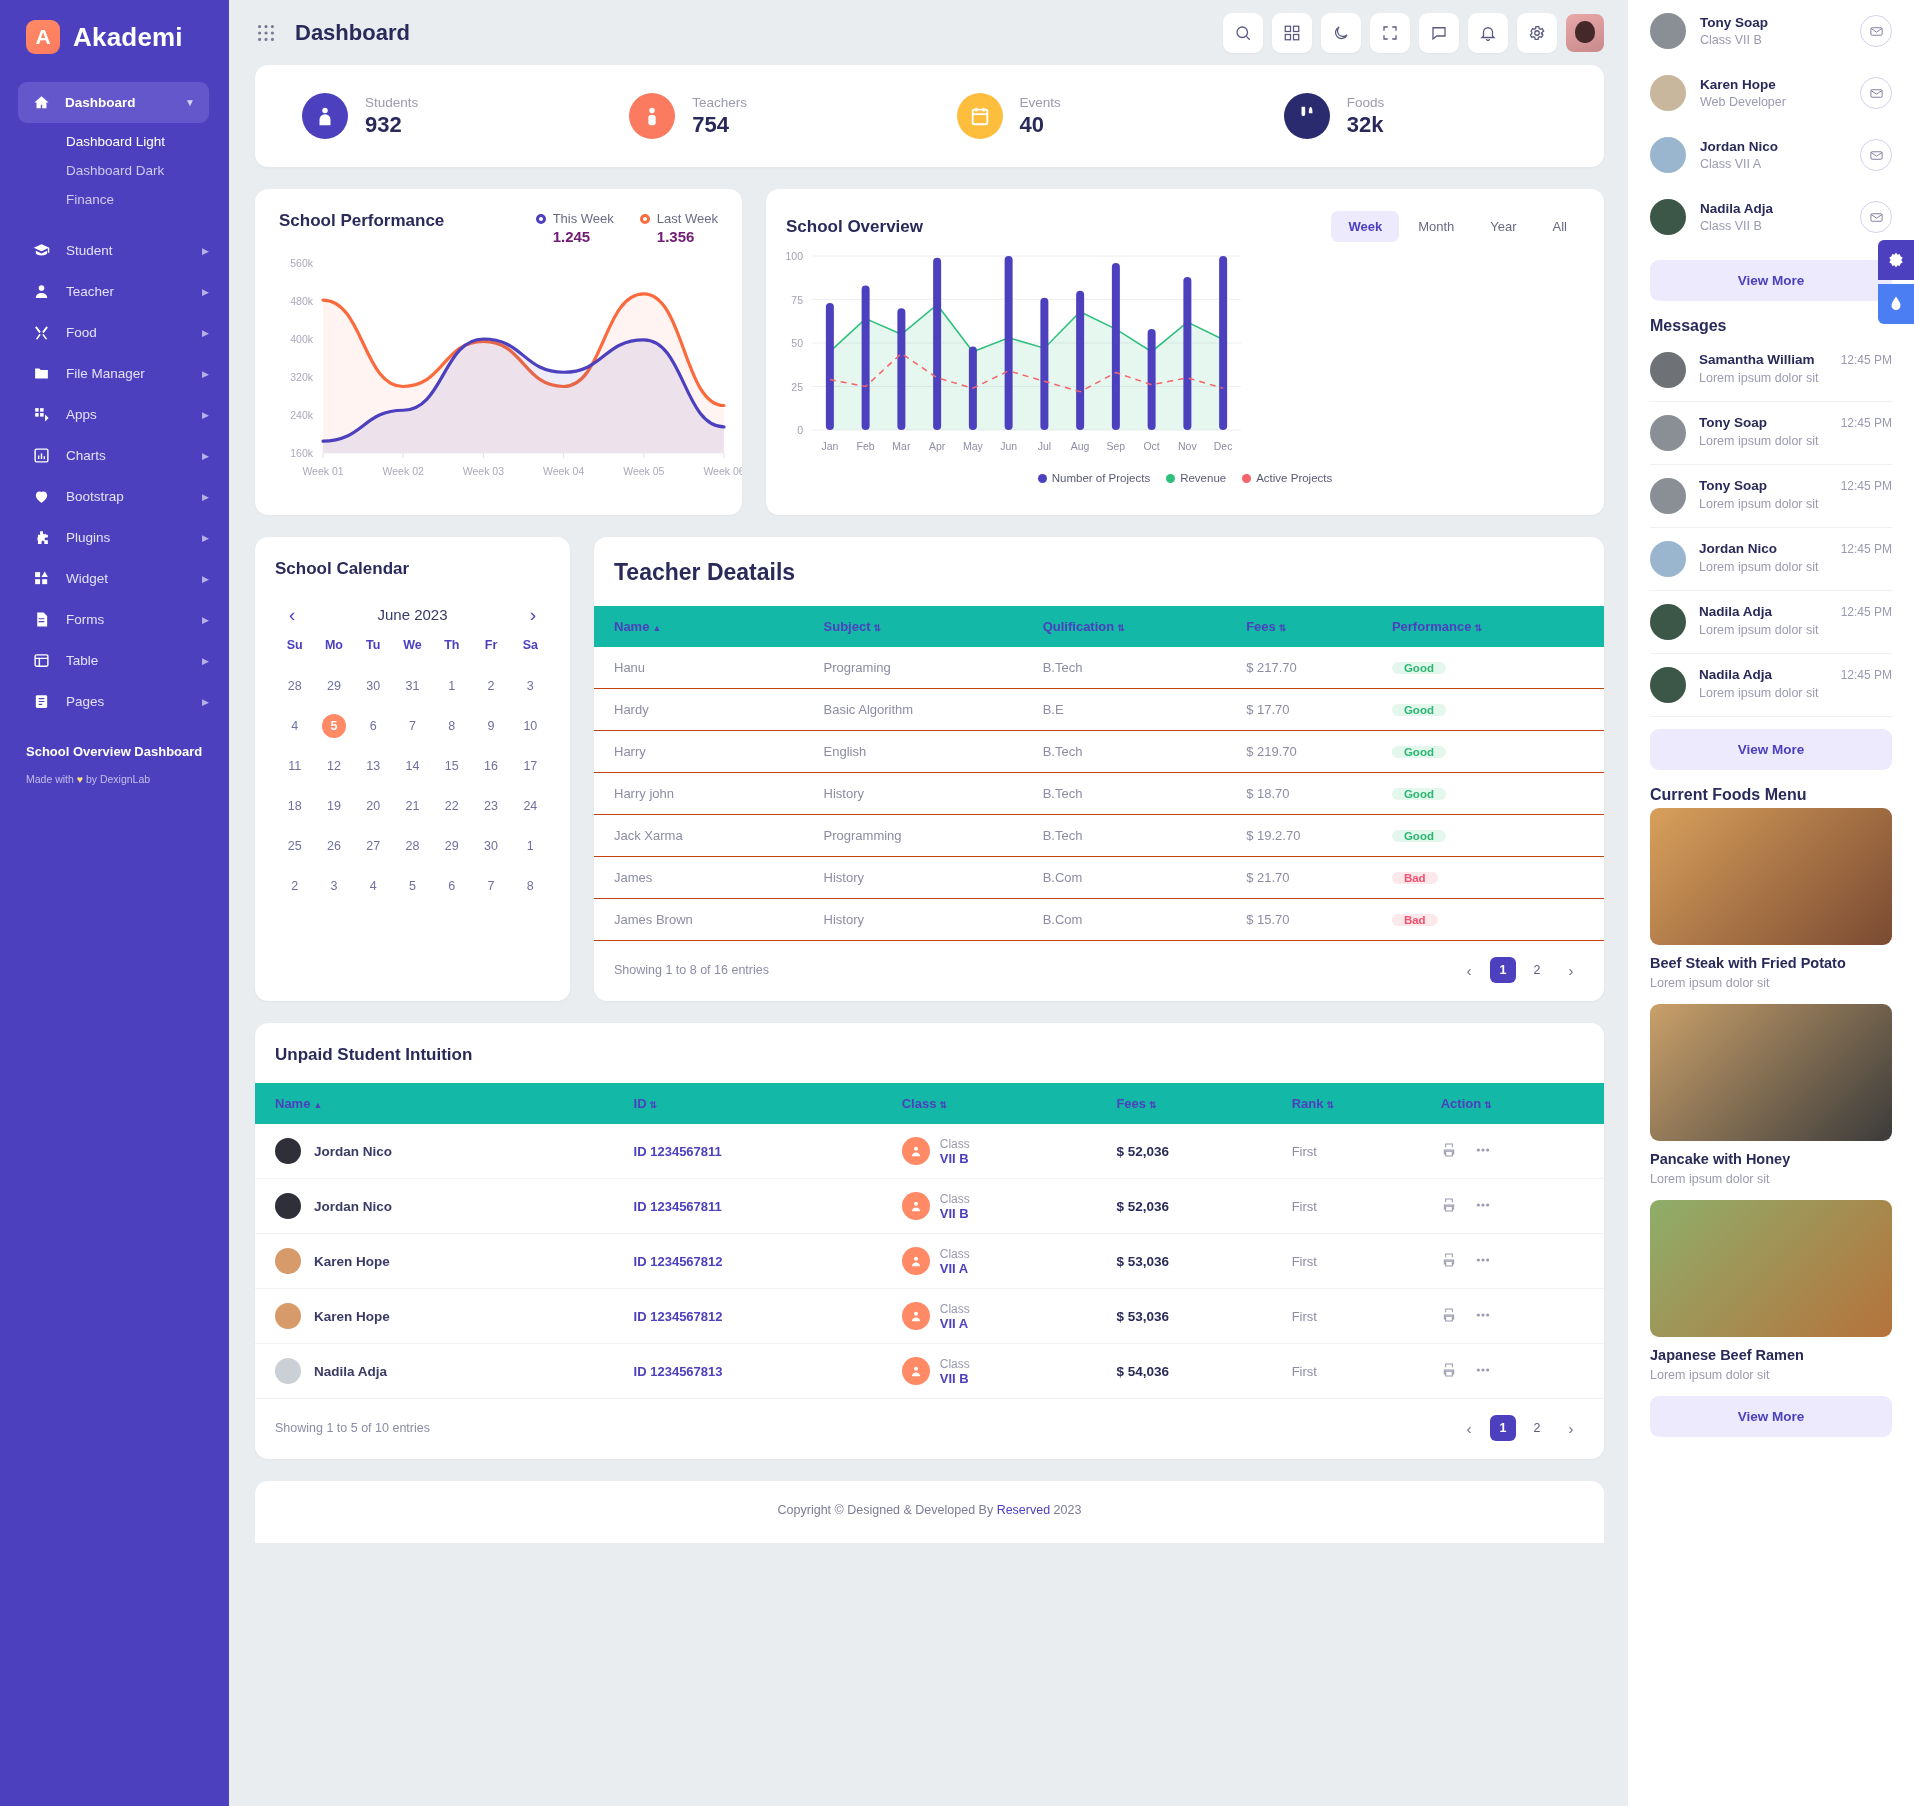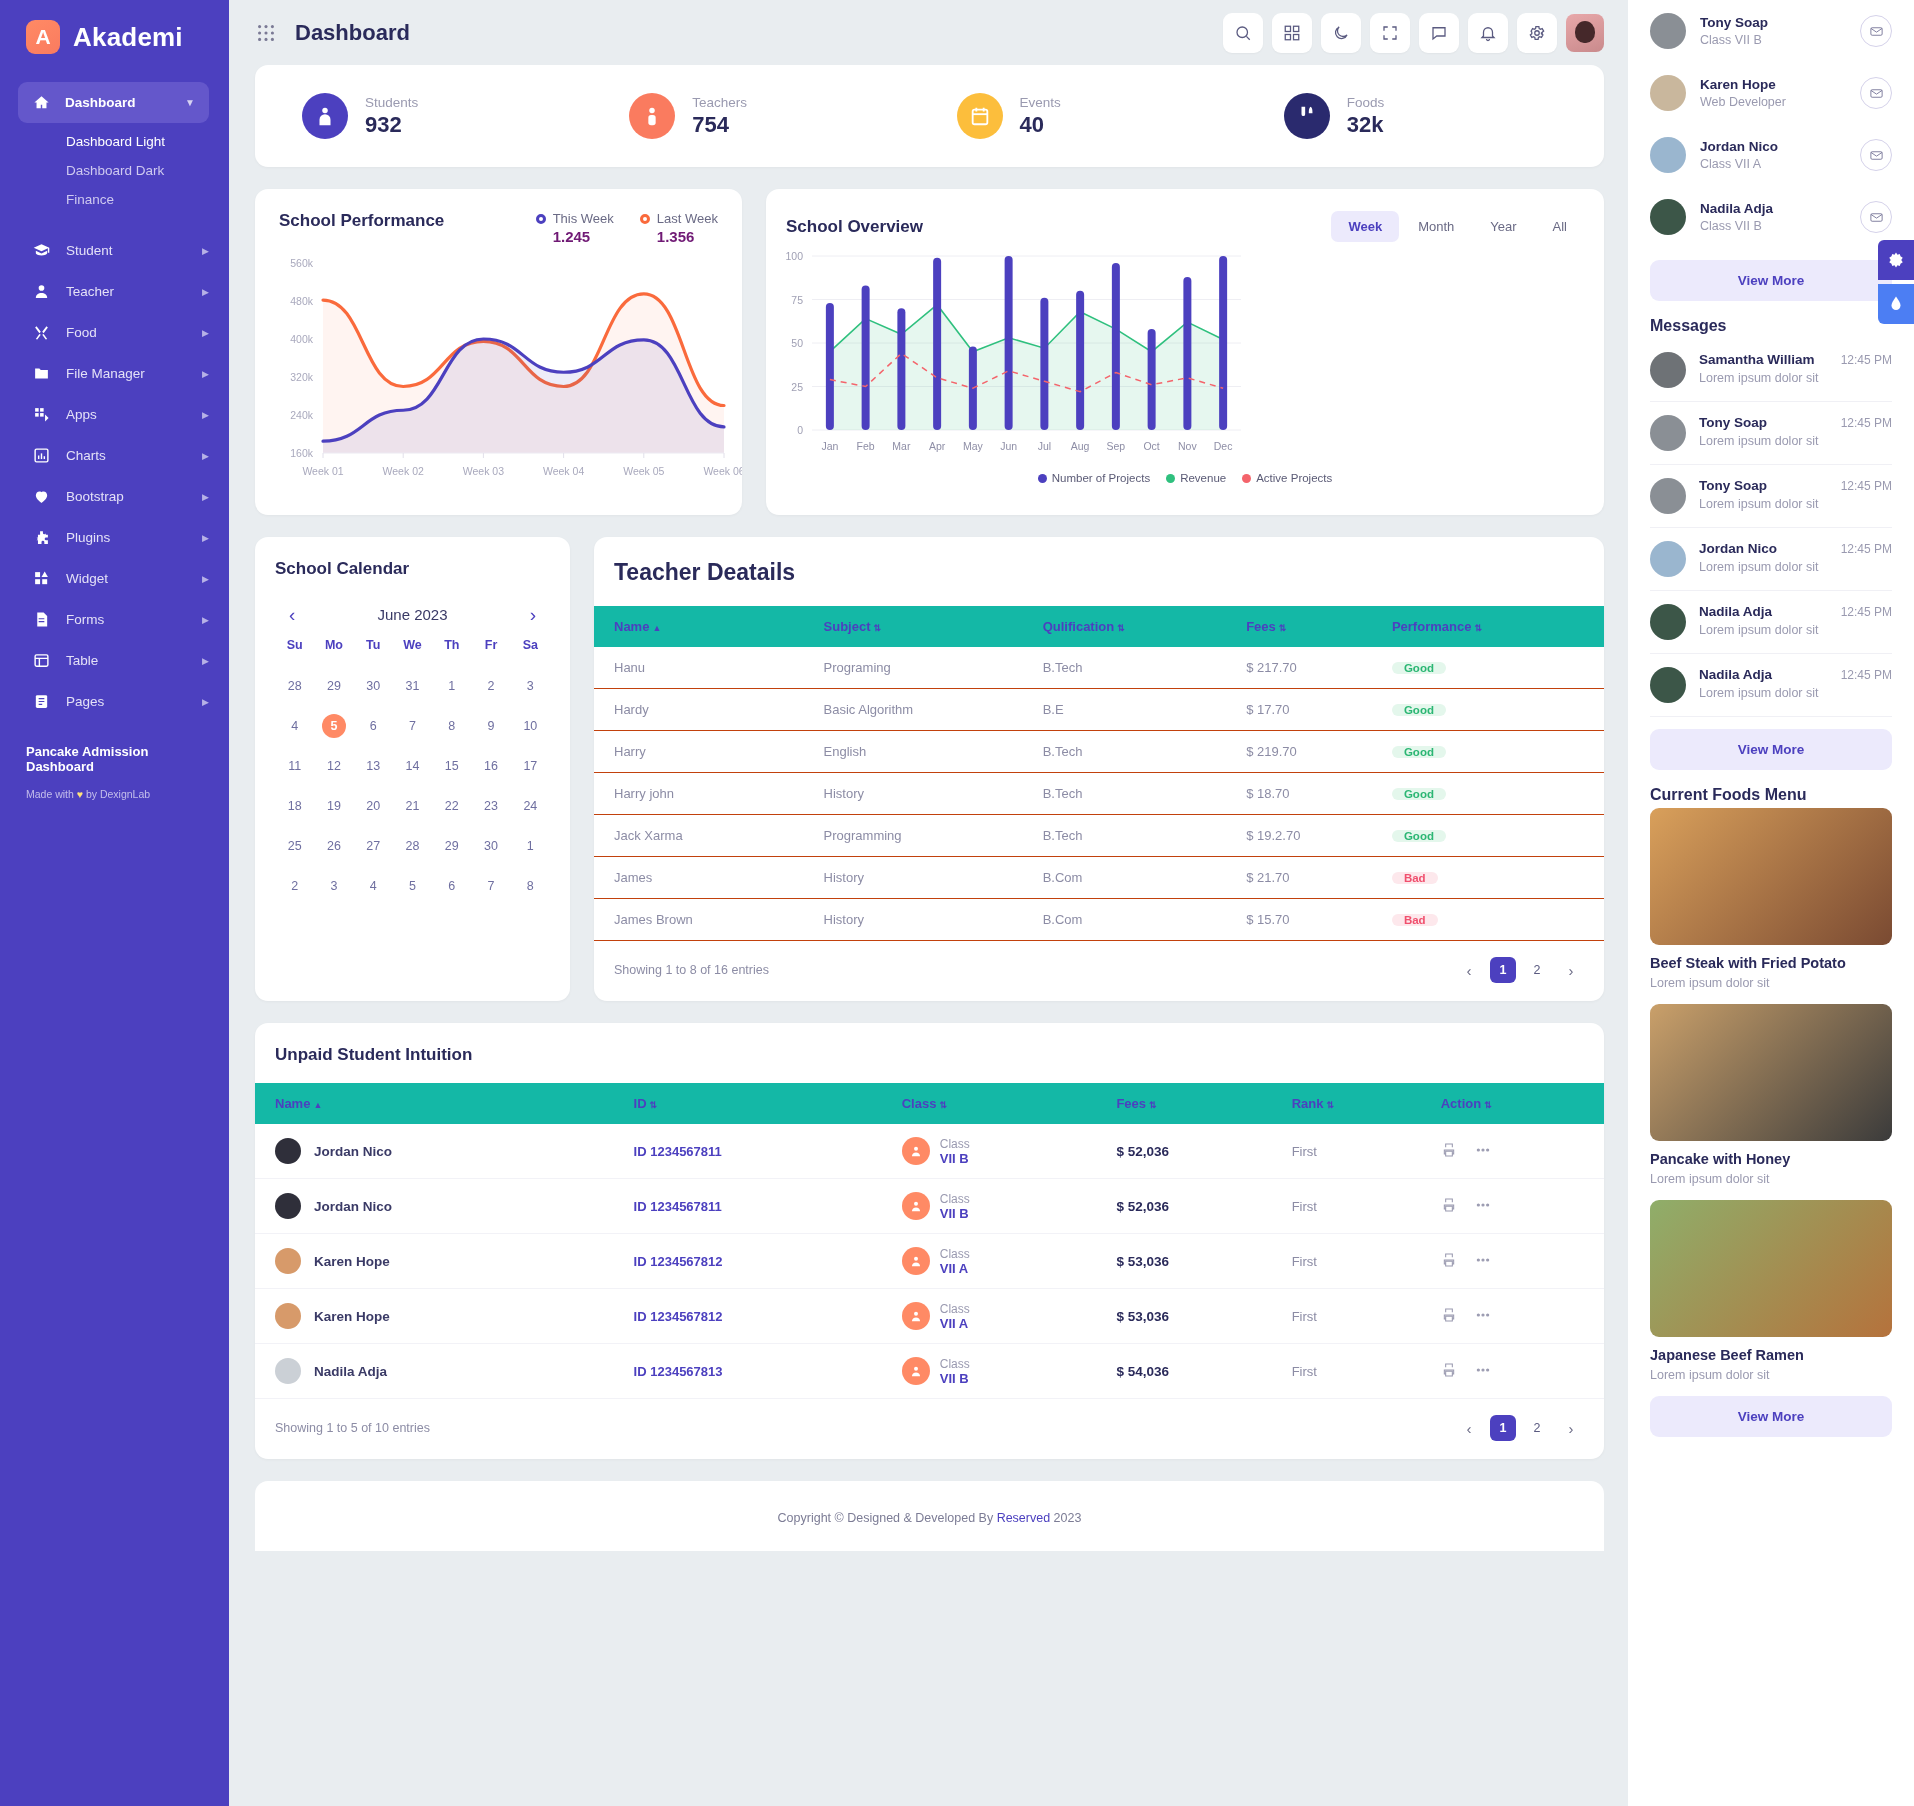--- a/index.html
+++ b/index.html
@@ -157,21 +157,21 @@
   .cls-ic { width: 28px; height: 28px; border-radius: 50%; background: #ff8a65; display:flex;
             align-items:center; justify-content:center; color:#fff; }
   .cls-ic svg { width: 14px; height: 14px; fill: currentColor; }
   .cls-t1 { color: #9a9ab0; font-size: 12px; }
   .cls-t2 { color: #4c40bf; font-weight: bold; font-size: 13px; }
   .feev { color: #2a2a5a; font-weight: bold; font-size: 13.5px; }
   .rankv { color: #8c8ca5; font-size: 13px; }
   .act-cell { display: flex; align-items: center; gap: 18px; color: #9a9ab0; }
   .act-cell svg { width: 16px; height: 16px; fill: none; stroke: currentColor; stroke-width: 1.6; cursor:pointer; }
 
-  .footer { text-align: center; padding: 30px 0 26px; font-size: 12.5px; color: #7c7c95;
+  .footer { text-align: center; padding: 22px 0 26px; font-size: 12.5px; color: #7c7c95;
             background:#fff; border-radius: 13px 13px 0 0; }
   .footer a { color: #4c40bf; text-decoration: none; }
 
   
   .rpanel { width: 286px; flex: 0 0 286px; background: #fff; padding: 0 22px; overflow: hidden;
             position: relative; }
   .chat-list { padding-top: 0; }
   .chat-row { display: flex; align-items: center; gap: 14px; padding: 13px 0; }
   .cav { width: 36px; height: 36px; border-radius: 50%; flex: 0 0 36px; }
   .cnm { color: #2a2a5a; font-weight: bold; font-size: 13.5px; }
@@ -343,21 +343,21 @@
               <rect x="4" y="3" width="16" height="18" rx="2"></rect>
               <path d="M8 8h8M8 12h8M8 16h5" stroke="#4c40bf" stroke-width="1.6"></path>
             </svg>
           </span>
         <span class="nav-lbl">Pages</span>
         <span class="arrow">▶</span>
       </div>
     </div>
 
     <div class="side-footer">
-      <div class="t1">Pancake Admission Dashboard</div>
+      <div class="t1">School Overview Dashboard</div>
       <div class="t2"><span>Made with </span><span class="hrt">♥</span><span> by DexignLab</span></div>
     </div>
   </aside>
 
   <div class="main">
     <div class="topbar">
       <span class="grid-ico">
         <svg viewBox="0 0 24 24">
             <circle cx="5" cy="5" r="1.7"></circle>
             <circle cx="12" cy="5" r="1.7"></circle>

